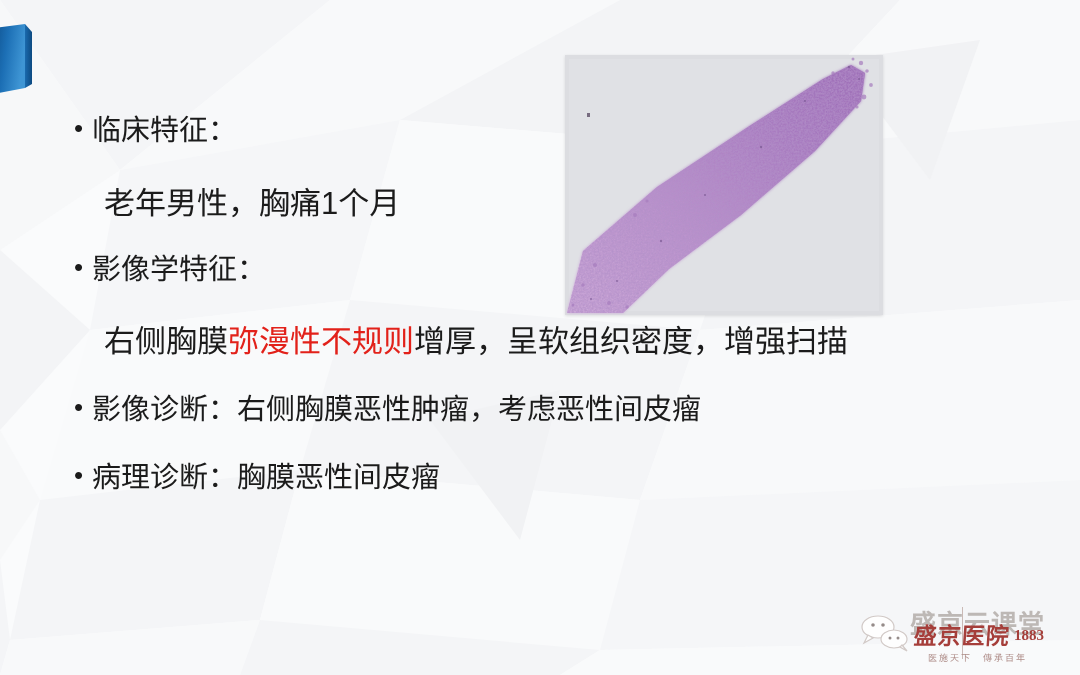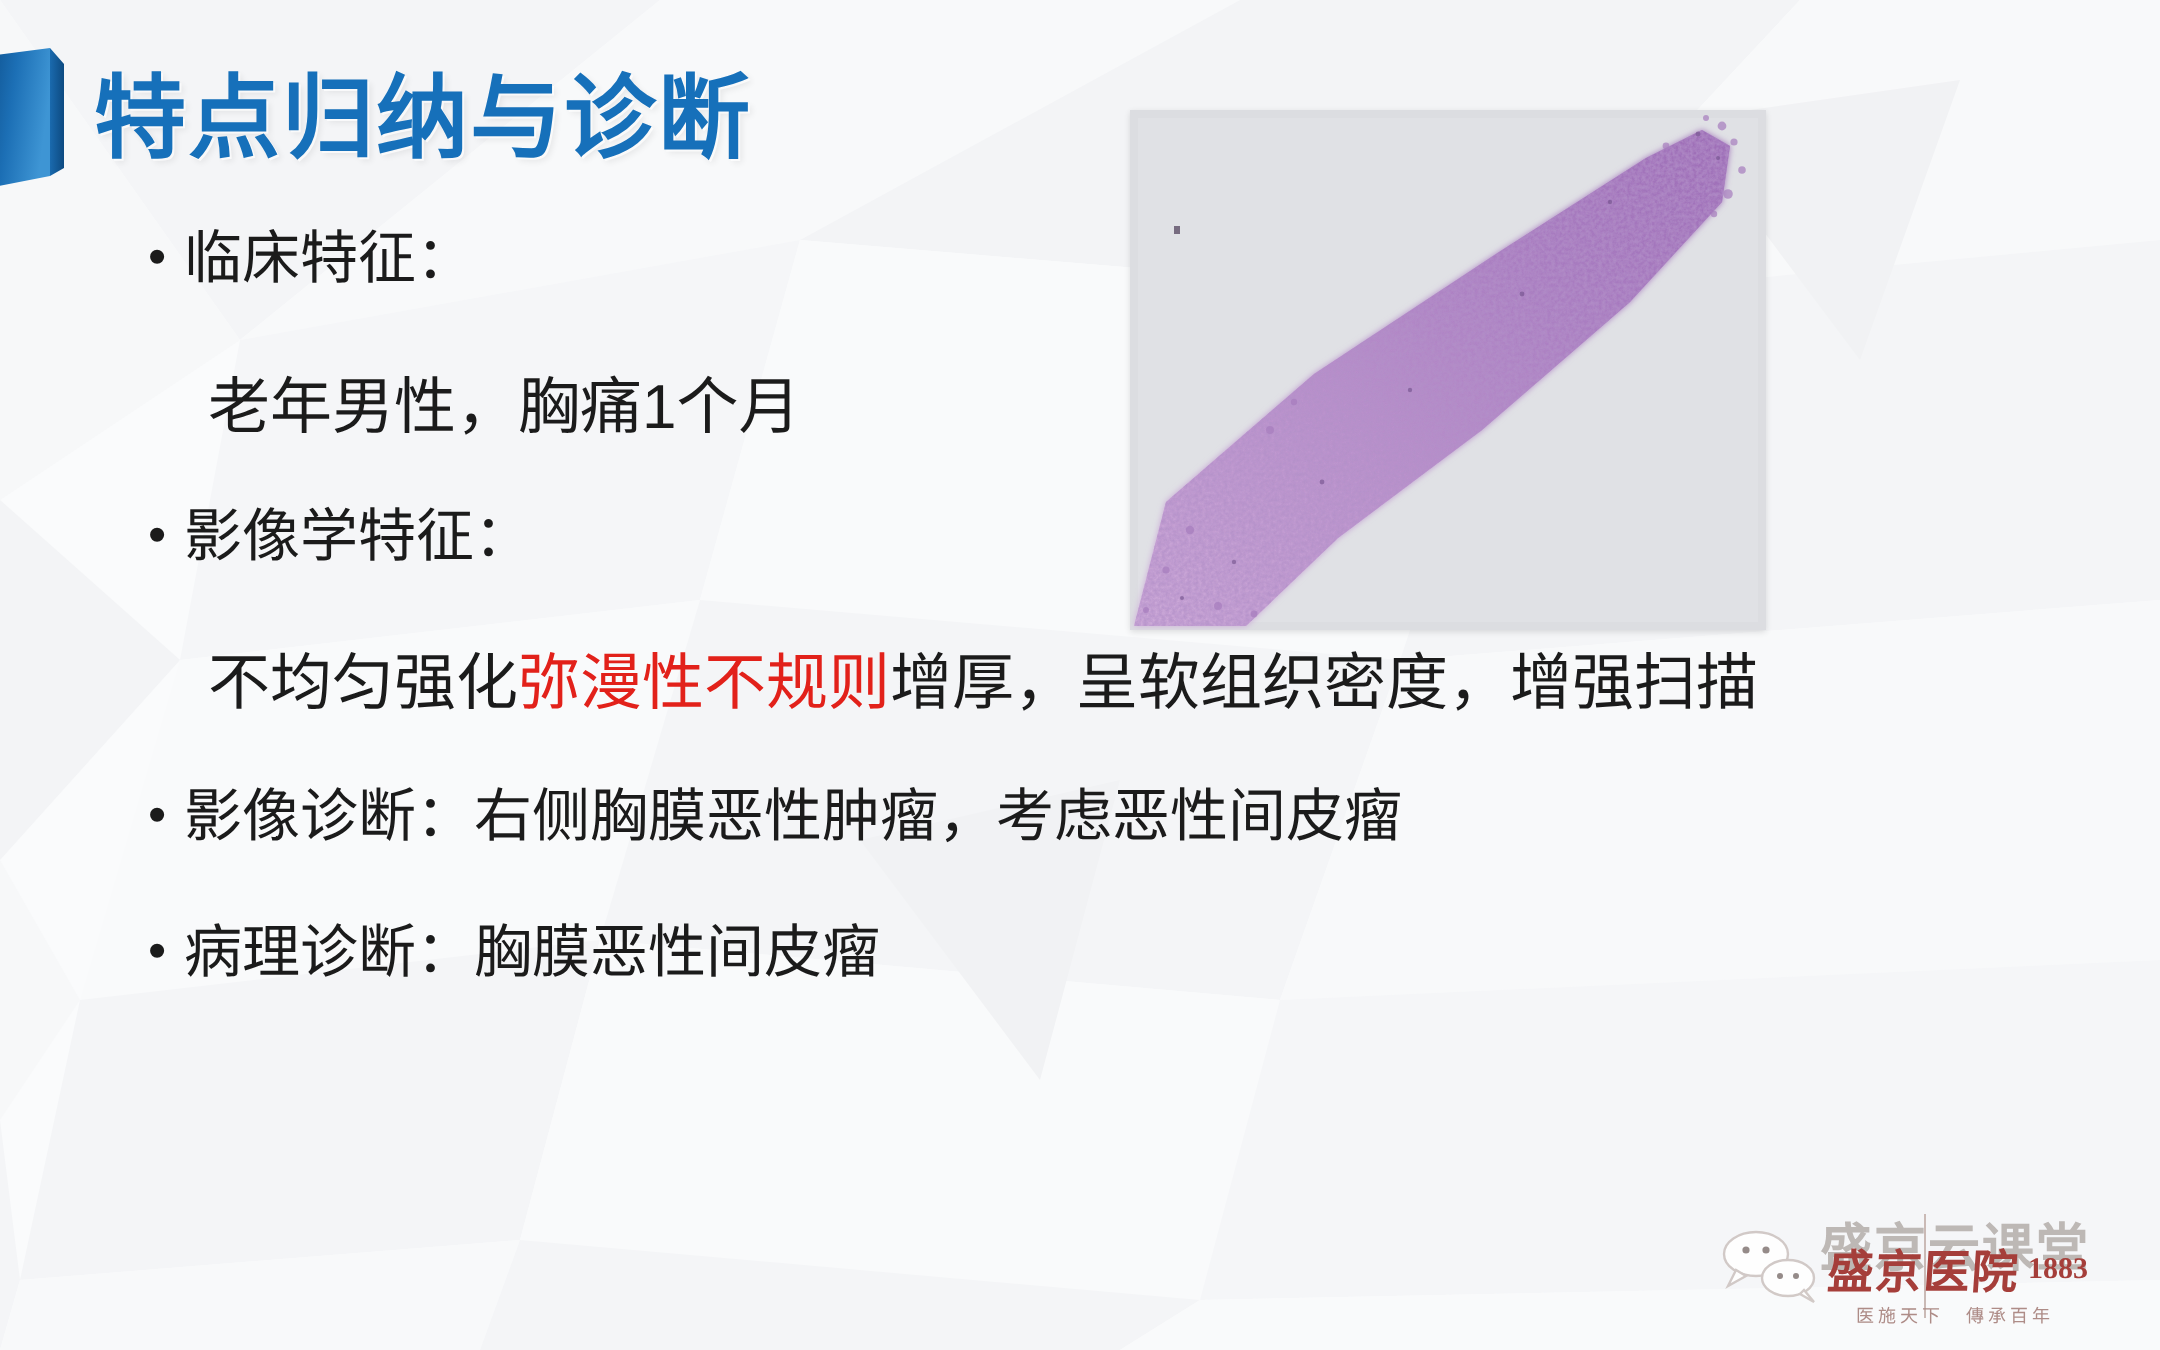--- a/index.html
+++ b/index.html
@@ -197,21 +197,20 @@
       </linearGradient>
       <linearGradient id="accside" x1="0" y1="0" x2="1" y2="0">
         <stop offset="0%" stop-color="#1a6aae"></stop>
         <stop offset="100%" stop-color="#0d4a81"></stop>
       </linearGradient>
     </defs>
     <polygon points="0,4 31,0 31,64 0,70" fill="url(#accgrad)"></polygon>
     <polygon points="31,0 38,8 38,60 31,64" fill="url(#accside)"></polygon>
   </svg>
 
-  <div class="slide-title">特点归纳与诊断</div>
 
   <div class="histo-wrap">
     <svg viewBox="0 0 318 260" preserveAspectRatio="none">
       <defs>
         <linearGradient id="tissuegrad" x1="0" y1="1" x2="1" y2="0">
           <stop offset="0%" stop-color="#cdaad9"></stop>
           <stop offset="35%" stop-color="#bb93cd"></stop>
           <stop offset="70%" stop-color="#a87bc0"></stop>
           <stop offset="100%" stop-color="#9c6cb6"></stop>
         </linearGradient>
@@ -286,21 +285,21 @@
     <div class="sp-2"></div>
 
     <div class="bullet-row">
       <span class="bullet-dot">•</span>
       <span class="bullet-text b">影像学特征：</span>
     </div>
 
     <div class="sp-3"></div>
 
     <div class="sub-line">
-      <span>不均匀强化</span><span class="red">弥漫性不规则</span><span>增厚，呈软组织密度，增强扫描</span>
+      <span>右侧胸膜</span><span class="red">弥漫性不规则</span><span>增厚，呈软组织密度，增强扫描</span>
     </div>
 
 
     <div class="sp-4"></div>
 
     <div class="bullet-row">
       <span class="bullet-dot">•</span>
       <span class="bullet-text"><span class="lead">影像诊断：</span><span>右侧胸膜恶性肿瘤，考虑恶性间皮瘤</span></span>
     </div>
 

